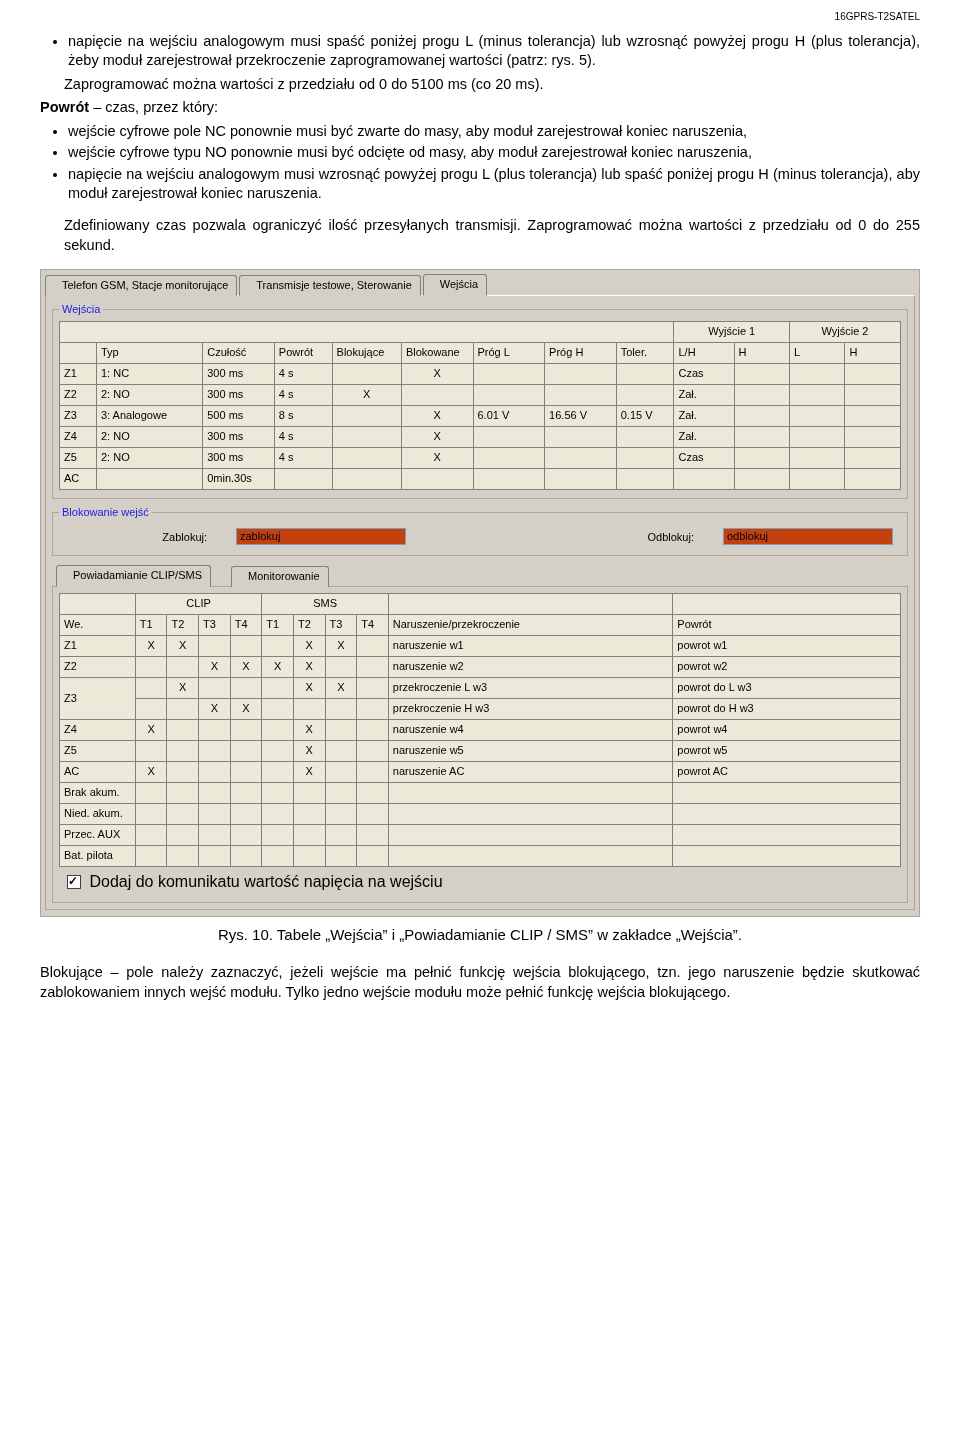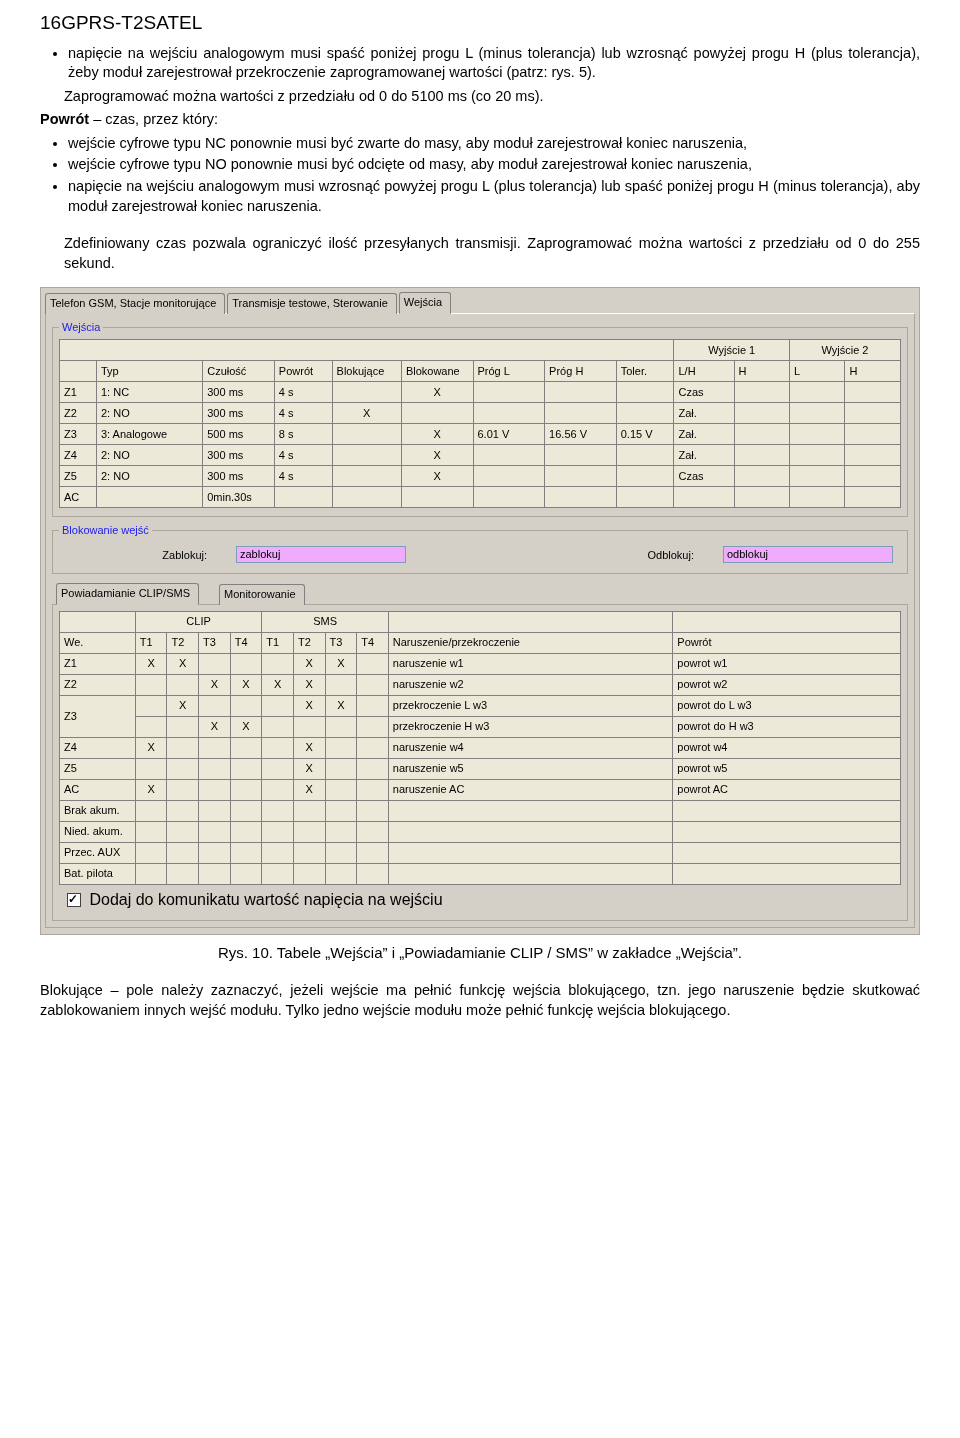--- a/index.html
+++ b/index.html
@@ -11,30 +11,30 @@
     color: #000;
   }
   .page {
     width: 960px;
     margin: 0 auto;
     padding: 0 40px 40px 40px;
     box-sizing: border-box;
   }
   .hdr {
     display: flex;
-    justify-content: flex-start;
-    font-size: 19px;
+    justify-content: flex-end;
+    font-size: 10px;
     padding: 10px 0 8px 0;
   }
   .body-text p { margin: 0 0 4px 0; text-align: justify; }
   .body-text ul { margin: 0 0 4px 0; padding-left: 28px; }
   .body-text ul li { margin: 0 0 2px 0; text-align: justify; }
   .body-text .indent { padding-left: 24px; }
   .body-text .bold { font-weight: 700; }
-  .body-text .after { margin-top: 18px; }
+  .body-text .after { margin-top: 12px; }
 
   
   .ui {
     margin: 14px 0 8px 0;
     background: #d4d0c8;
     border: 1px solid #aca899;
     font-family: Tahoma, Arial, sans-serif;
     font-size: 11px;
     color: #000;
   }
@@ -42,21 +42,21 @@
     display: flex;
     align-items: flex-end;
     padding: 3px 4px 0 4px;
     gap: 0;
   }
   .tab {
     background: #d4d0c8;
     border: 1px solid #808080;
     border-bottom: none;
     border-radius: 3px 3px 0 0;
-    padding: 2px 8px 3px 4px;
+    padding: 2px 8px 3px 16px;
     margin-right: 2px;
     font-size: 11px;
     position: relative;
     top: 1px;
   }
   .tab.active {
     background: #d4d0c8;
     border-bottom: 1px solid #d4d0c8;
     z-index: 2;
     top: 1px;
@@ -116,21 +116,21 @@
   .sms-row-tall td { height: 32px; vertical-align: top; }
 
   .blokrow {
     display: flex;
     align-items: flex-end;
     gap: 23px;
     padding: 4px 8px 2px 8px;
   }
   .blokrow .lbl { width: 140px; text-align: right; padding-right: 6px; }
   .txtin {
-    background: #f0abfc;
+    background: #c2410c;
     border: 1px solid #7f9db9;
     height: 17px;
     padding: 0 3px;
     font-family: Tahoma, Arial, sans-serif;
     font-size: 11px;
     width: 170px;
     box-sizing: border-box;
   }
 
   .chk {
@@ -171,21 +171,21 @@
 <div class="body-text">
   <ul>
     <li>napięcie na wejściu analogowym musi spaść poniżej progu L (minus tolerancja) lub wzrosnąć powyżej progu H (plus tolerancja), żeby moduł zarejestrował przekroczenie zaprogramowanej wartości (patrz: rys. 5).</li>
   </ul>
   <p class="indent">Zaprogramować można wartości z przedziału od 0 do 5100 ms (co 20 ms).</p>
 
   <p>
     <span class="bold">Powrót</span><span> – czas, przez który:</span>
   </p>
   <ul>
-    <li>wejście cyfrowe typu NC ponownie musi być zwarte do masy, aby moduł zarejestrował koniec naruszenia,</li>
+    <li>wejście cyfrowe pole NC ponownie musi być zwarte do masy, aby moduł zarejestrował koniec naruszenia,</li>
     <li>wejście cyfrowe typu NO ponownie musi być odcięte od masy, aby moduł zarejestrował koniec naruszenia,</li>
     <li>napięcie na wejściu analogowym musi wzrosnąć powyżej progu L (plus tolerancja) lub spaść poniżej progu H (minus tolerancja), aby moduł zarejestrował koniec naruszenia.</li>
   </ul>
   <p class="indent after">Zdefiniowany czas pozwala ograniczyć ilość przesyłanych transmisji. Zaprogramować można wartości z przedziału od 0 do 255 sekund.</p>
 </div>
 
 <div class="ui">
   <div class="tabbar">
     <div class="tab">Telefon GSM, Stacje monitorujące</div>
     <div class="tab">Transmisje testowe, Sterowanie</div>

